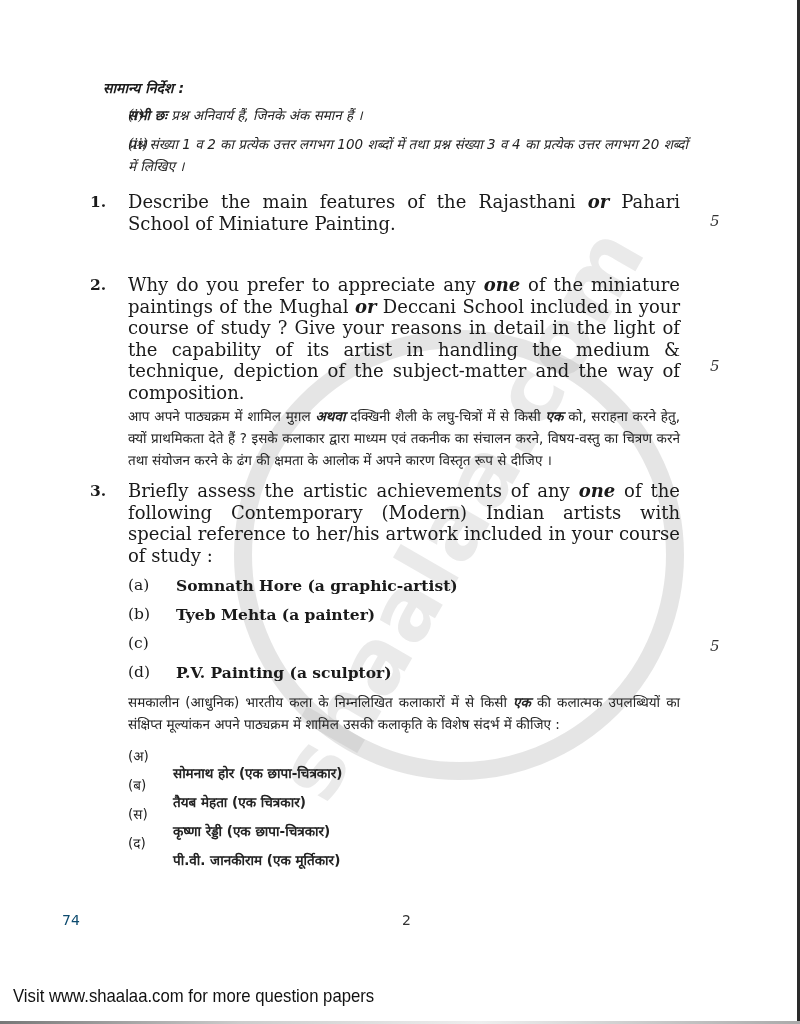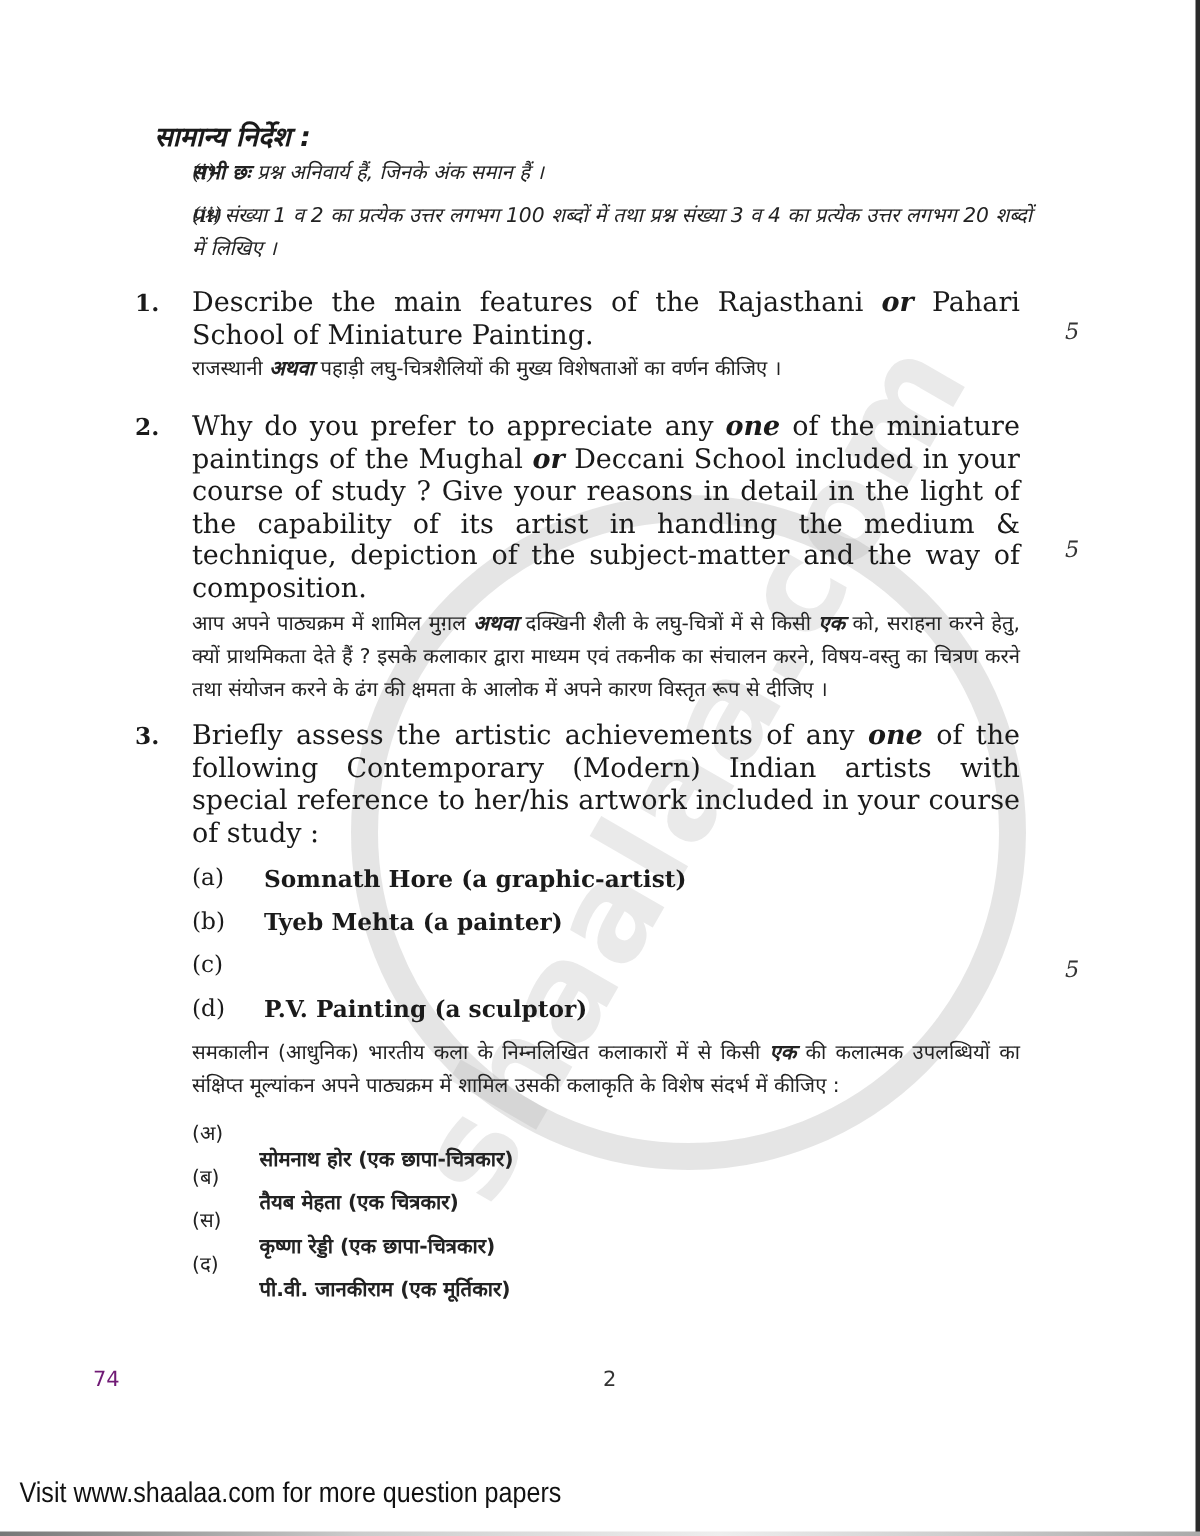--- a/index.html
+++ b/index.html
@@ -21,36 +21,36 @@
   .watermark-text {
     position: absolute; left: 150px; top: 480px; width: 600px;
     transform: rotate(-60deg); transform-origin: center;
     font-family: "DejaVu Sans", sans-serif; font-size: 88px; font-weight: bold;
     color: rgba(170,170,170,0.25); letter-spacing: 2px; pointer-events: none;
   }
 
   .hi { font-family: "DejaVu Sans", sans-serif; font-size: 13.5px; line-height: 22px; color: #222; }
   .en { font-size: 18px; line-height: 21.5px; text-align: justify; }
 
-  .gi-title { position: absolute; left: 103px; top: 78px; font-family: "DejaVu Sans", sans-serif; font-size: 18px; font-weight: bold; font-style: italic; text-align: right; }
+  .gi-title { position: absolute; left: 103px; top: 78px; font-family: "DejaVu Sans", sans-serif; font-size: 14px; font-weight: bold; font-style: italic; text-align: right; }
   .gi-item { position: absolute; left: 128px; width: 560px; }
   .gi-num { position: absolute; left: 0; font-style: italic; font-family: "DejaVu Serif", serif; font-size: 14px; }
   .gi-text { font-style: italic; }
 
   .q { position: absolute; left: 90px; width: 600px; }
   .q-num { position: absolute; left: 0; top: 0; font-weight: bold; font-size: 15.5px; line-height: 21.5px; }
   .q-body { margin-left: 38px; width: 552px; }
   .marks { position: absolute; left: 710px; font-style: italic; font-size: 15px; color: #333; }
   .opt { position: relative; height: 29px; font-size: 15.5px; line-height: 21.5px; }
   .opt-l { position: absolute; left: 0; }
   .opt-t { position: absolute; left: 48px; font-weight: bold; }
   .hi-opt { position: relative; height: 29px; }
   .hi-opt .opt-t { left: 45px; margin-top: 17px; }
 
-  .footer-left { position: absolute; left: 62px; top: 912px; font-family: "DejaVu Sans", sans-serif; font-size: 14px; color: #701a75; }
+  .footer-left { position: absolute; left: 62px; top: 912px; font-family: "DejaVu Sans", sans-serif; font-size: 14px; color: #0c4a6e; }
   .footer-center { position: absolute; left: 402px; top: 912px; font-family: "DejaVu Sans", sans-serif; font-size: 14px; color: #333; }
   .promo { position: absolute; left: 13px; top: 985px; font-family: "Liberation Sans", sans-serif; font-size: 19px; color: #111; transform: scaleX(0.88); transform-origin: left; }
   b.it { font-weight: bold; font-style: italic; }
 </style>
 </head>
 <body>
 
 <div class="page">
 
   <div class="watermark"></div>
@@ -65,21 +65,20 @@
 
   <div class="gi-item hi" style="top:133px; text-align:justify;">
     <span class="gi-num">(ii)</span>
     <div class="gi-text">प्रश्न संख्या 1 व 2 का प्रत्येक उत्तर लगभग 100 शब्दों में तथा प्रश्न संख्या 3 व 4 का प्रत्येक उत्तर लगभग 20 शब्दों में लिखिए ।</div>
   </div>
 
   <div class="q" style="top:191px;">
     <span class="q-num">1.</span>
     <div class="q-body">
       <div class="en"><span>Describe the main features of the Rajasthani </span><b class="it">or</b><span> Pahari School of Miniature Painting.</span></div>
-      <div class="hi" style="margin-top:1px;"><span>राजस्थानी </span><b class="it">अथवा</b><span> पहाड़ी लघु-चित्रशैलियों की मुख्य विशेषताओं का वर्णन कीजिए ।</span></div>
     </div>
   </div>
   <div class="marks" style="top:212px;">5</div>
 
   <div class="q" style="top:274px;">
     <span class="q-num">2.</span>
     <div class="q-body">
       <div class="en"><span>Why do you prefer to appreciate any </span><b class="it">one</b><span> of the miniature paintings of the Mughal </span><b class="it">or</b><span> Deccani School included in your course of study ? Give your reasons in detail in the light of the capability of its artist in handling the medium &amp; technique, depiction of the subject-matter and the way of composition.</span></div>
       <div class="hi" style="margin-top:2px; text-align:justify;"><span>आप अपने पाठ्यक्रम में शामिल मुग़ल </span><b class="it">अथवा</b><span> दक्खिनी शैली के लघु-चित्रों में से किसी </span><b class="it">एक</b><span> को, सराहना करने हेतु, क्यों प्राथमिकता देते हैं ? इसके कलाकार द्वारा माध्यम एवं तकनीक का संचालन करने, विषय-वस्तु का चित्रण करने तथा संयोजन करने के ढंग की क्षमता के आलोक में अपने कारण विस्तृत रूप से दीजिए ।</span></div>
     </div>

